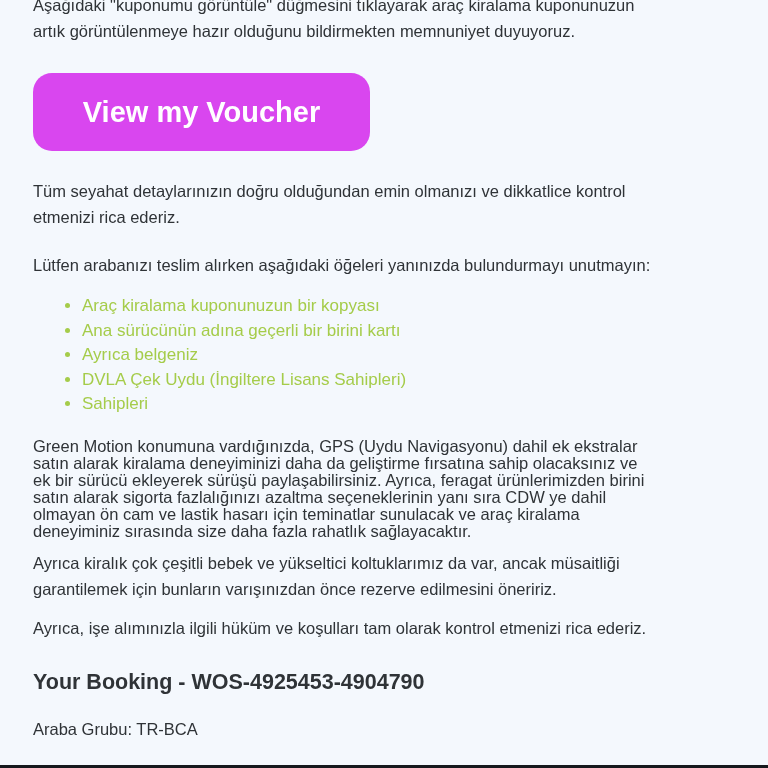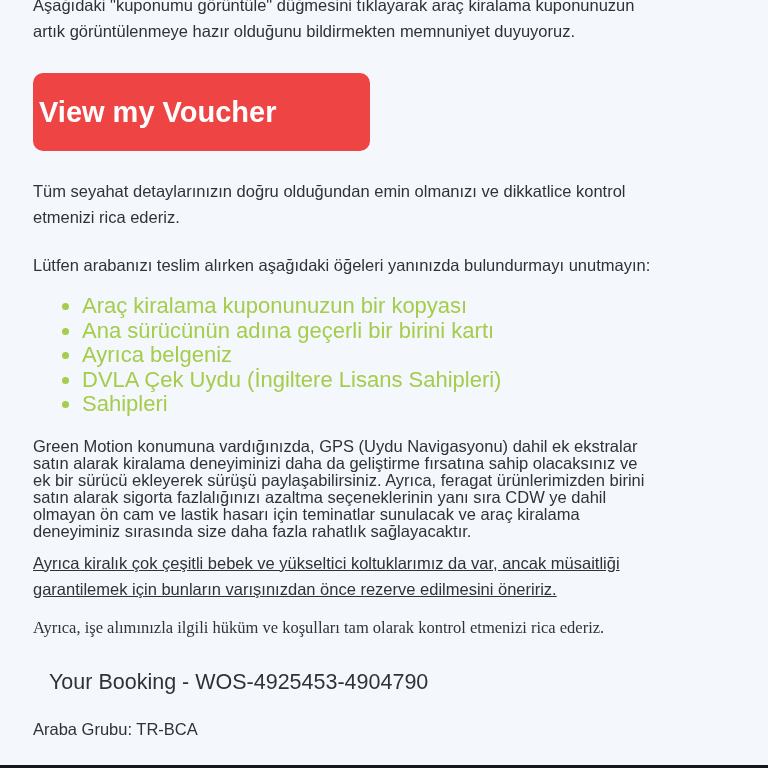--- a/index.html
+++ b/index.html
@@ -27,52 +27,52 @@
     margin: 0 0 16px;
     line-height: 26px;
     white-space: pre-line;
   }
   p.intro { margin-bottom: 0; }
   .voucher-btn {
     display: block;
     margin: 29px 0 27px;
     width: 337px;
     height: 78px;
-    background: #ef4444;
+    background: #d946ef;
     border: none;
-    border-radius: 10px;
+    border-radius: 19px;
     color: #ffffff;
     font-family: "Liberation Sans", "DejaVu Sans", sans-serif;
     font-size: 29px;
     font-weight: bold;
-    text-align: left;
+    text-align: center;
     cursor: pointer;
   }
   p.check-details { margin-bottom: 22px; }
   p.bring-items { margin-bottom: 16px; }
   ul.checklist {
     margin: 12px 0 0;
     padding-left: 49px;
     color: #a5cc4a;
   }
   ul.checklist li {
     line-height: 24.5px;
-    font-size: 22px;
+    font-size: 17px;
   }
   p.extras {
     margin-top: 21px;
     margin-bottom: 10px;
     line-height: 17px;
   }
-  p.seats { margin-bottom: 13px; text-decoration: underline; }
-  p.terms { margin-bottom: 0; font-family: Liberation Serif, serif; }
+  p.seats { margin-bottom: 13px; }
+  p.terms { margin-bottom: 0; }
   h2.booking-heading {
-    margin: 29px 16px 0;
+    margin: 29px 0 0;
     font-size: 21.5px;
-    font-weight: 400;
+    font-weight: 700;
     line-height: 25px;
     color: #2f3337;
   }
   p.car-group { margin-top: 21px; margin-bottom: 0; }
   .bottom-bar {
     position: absolute;
     left: 0;
     bottom: 0;
     width: 768px;
     height: 3px;

